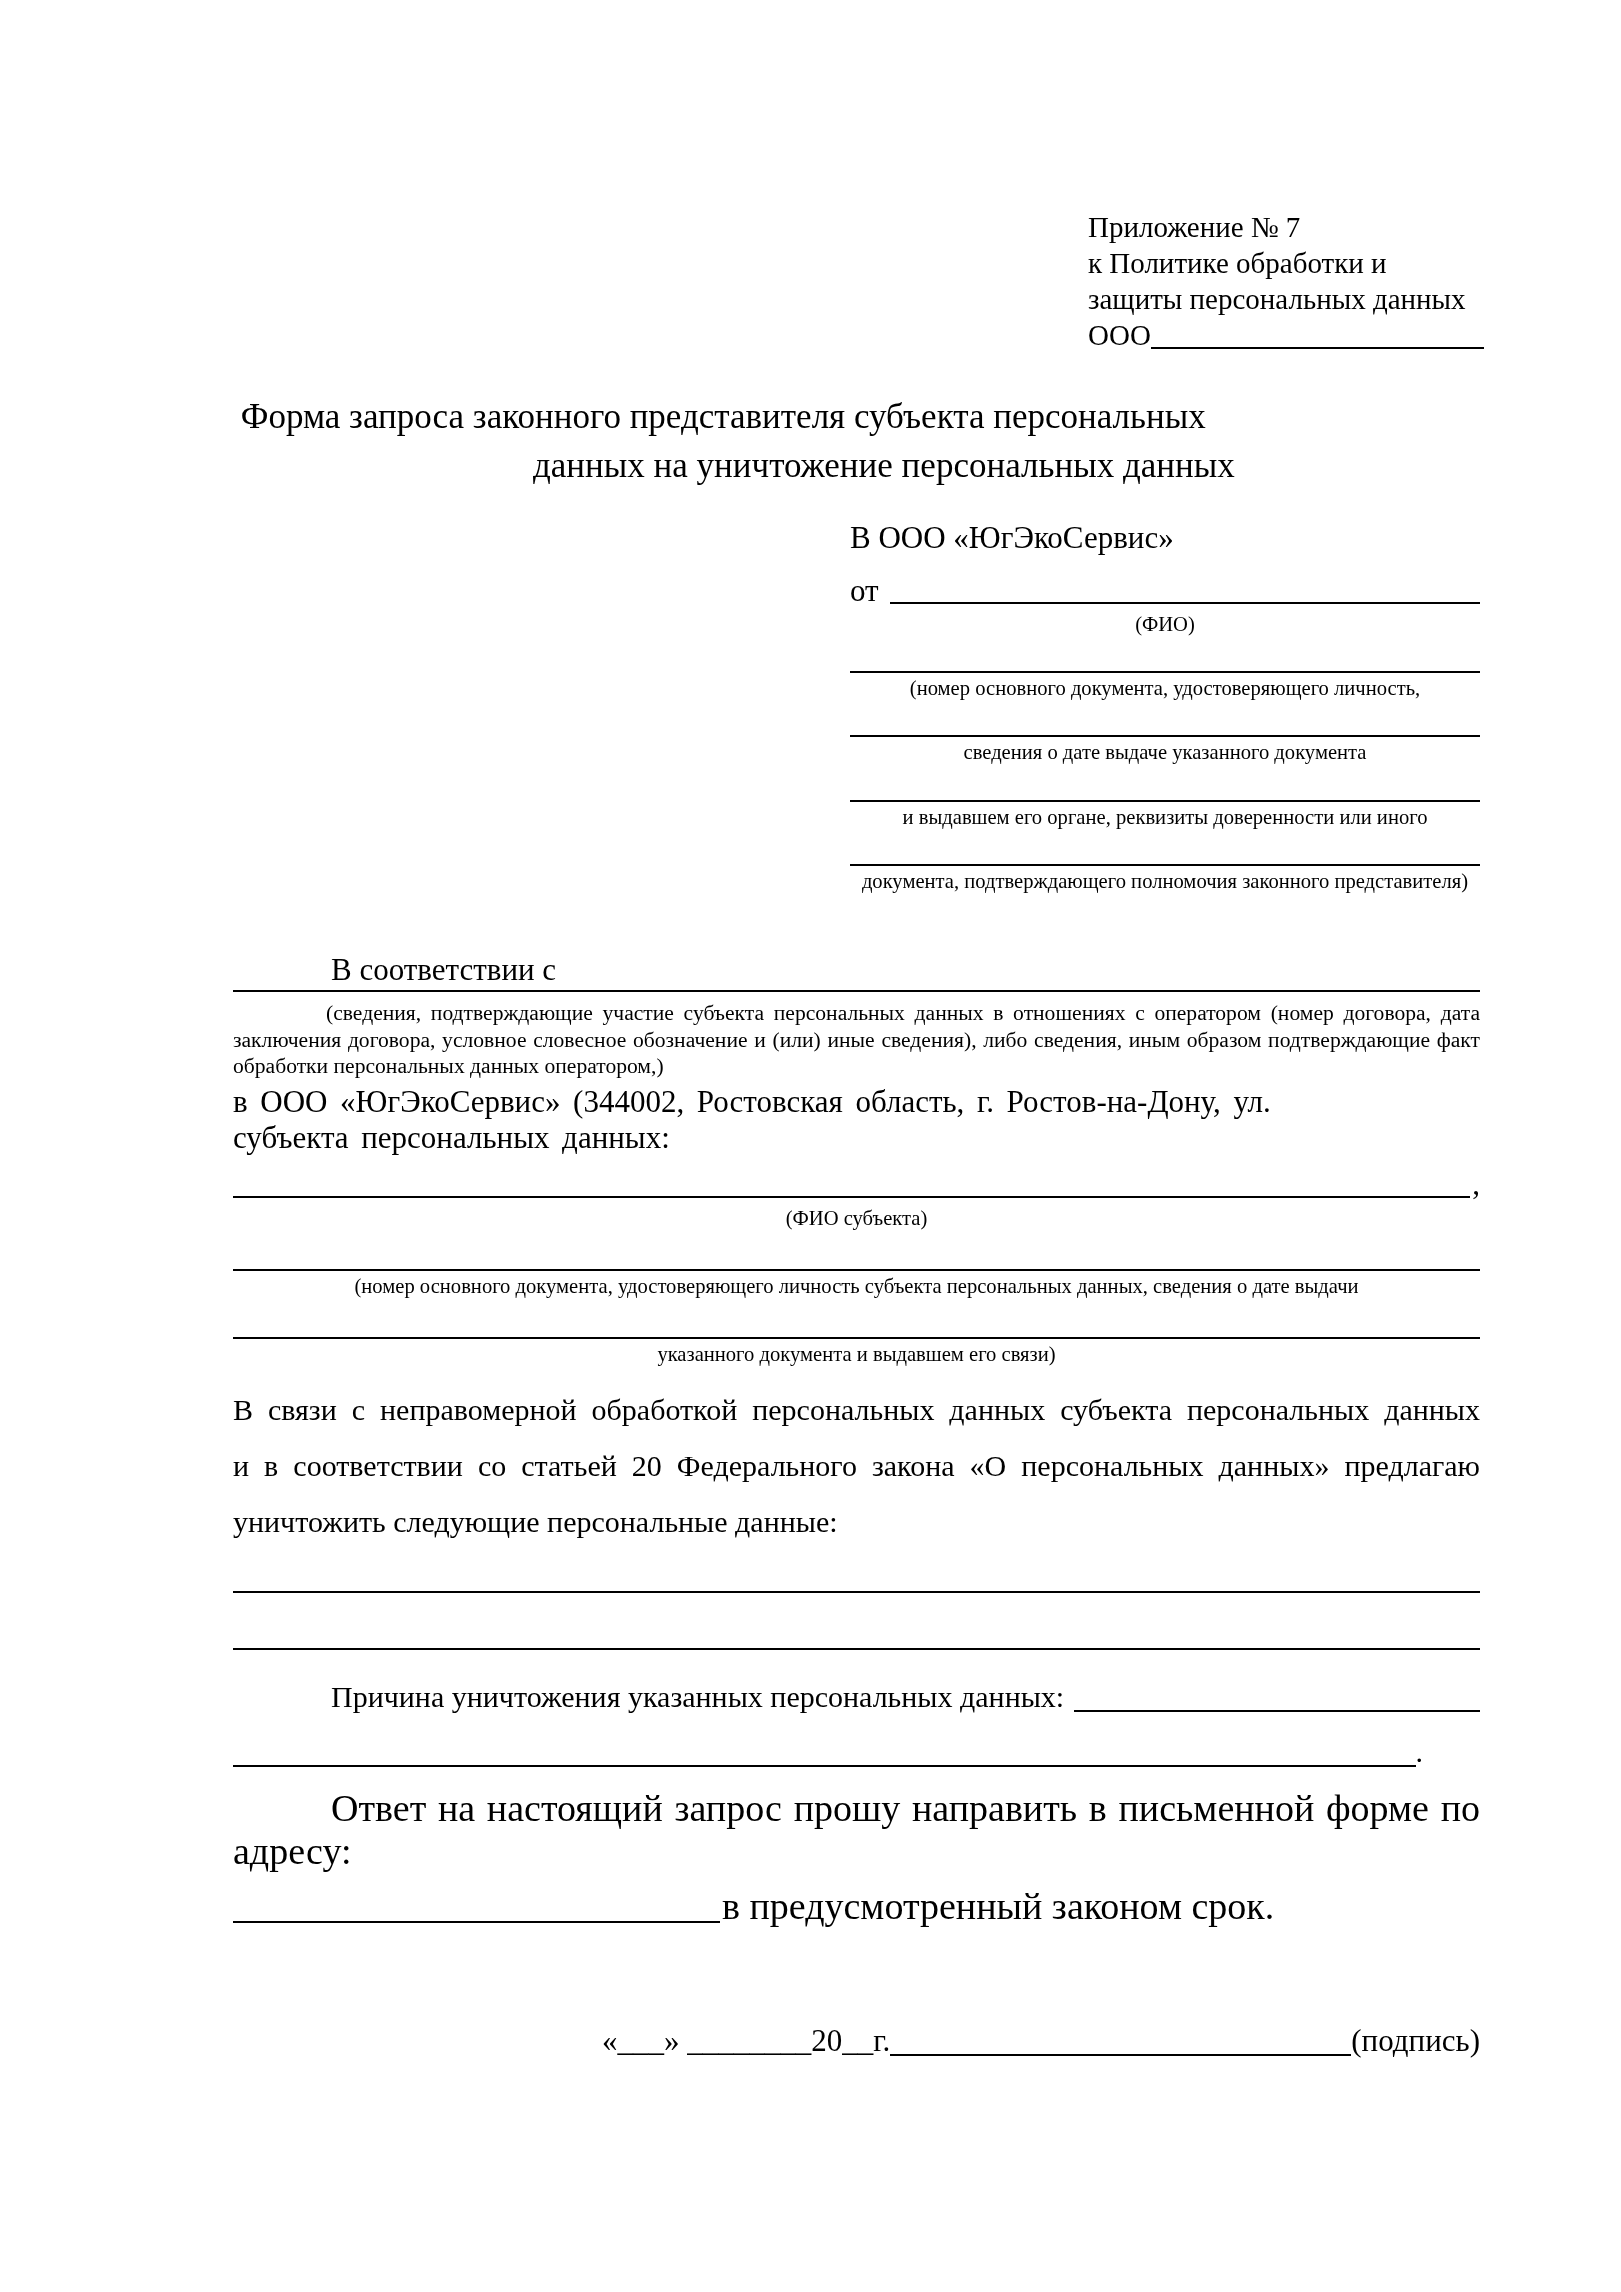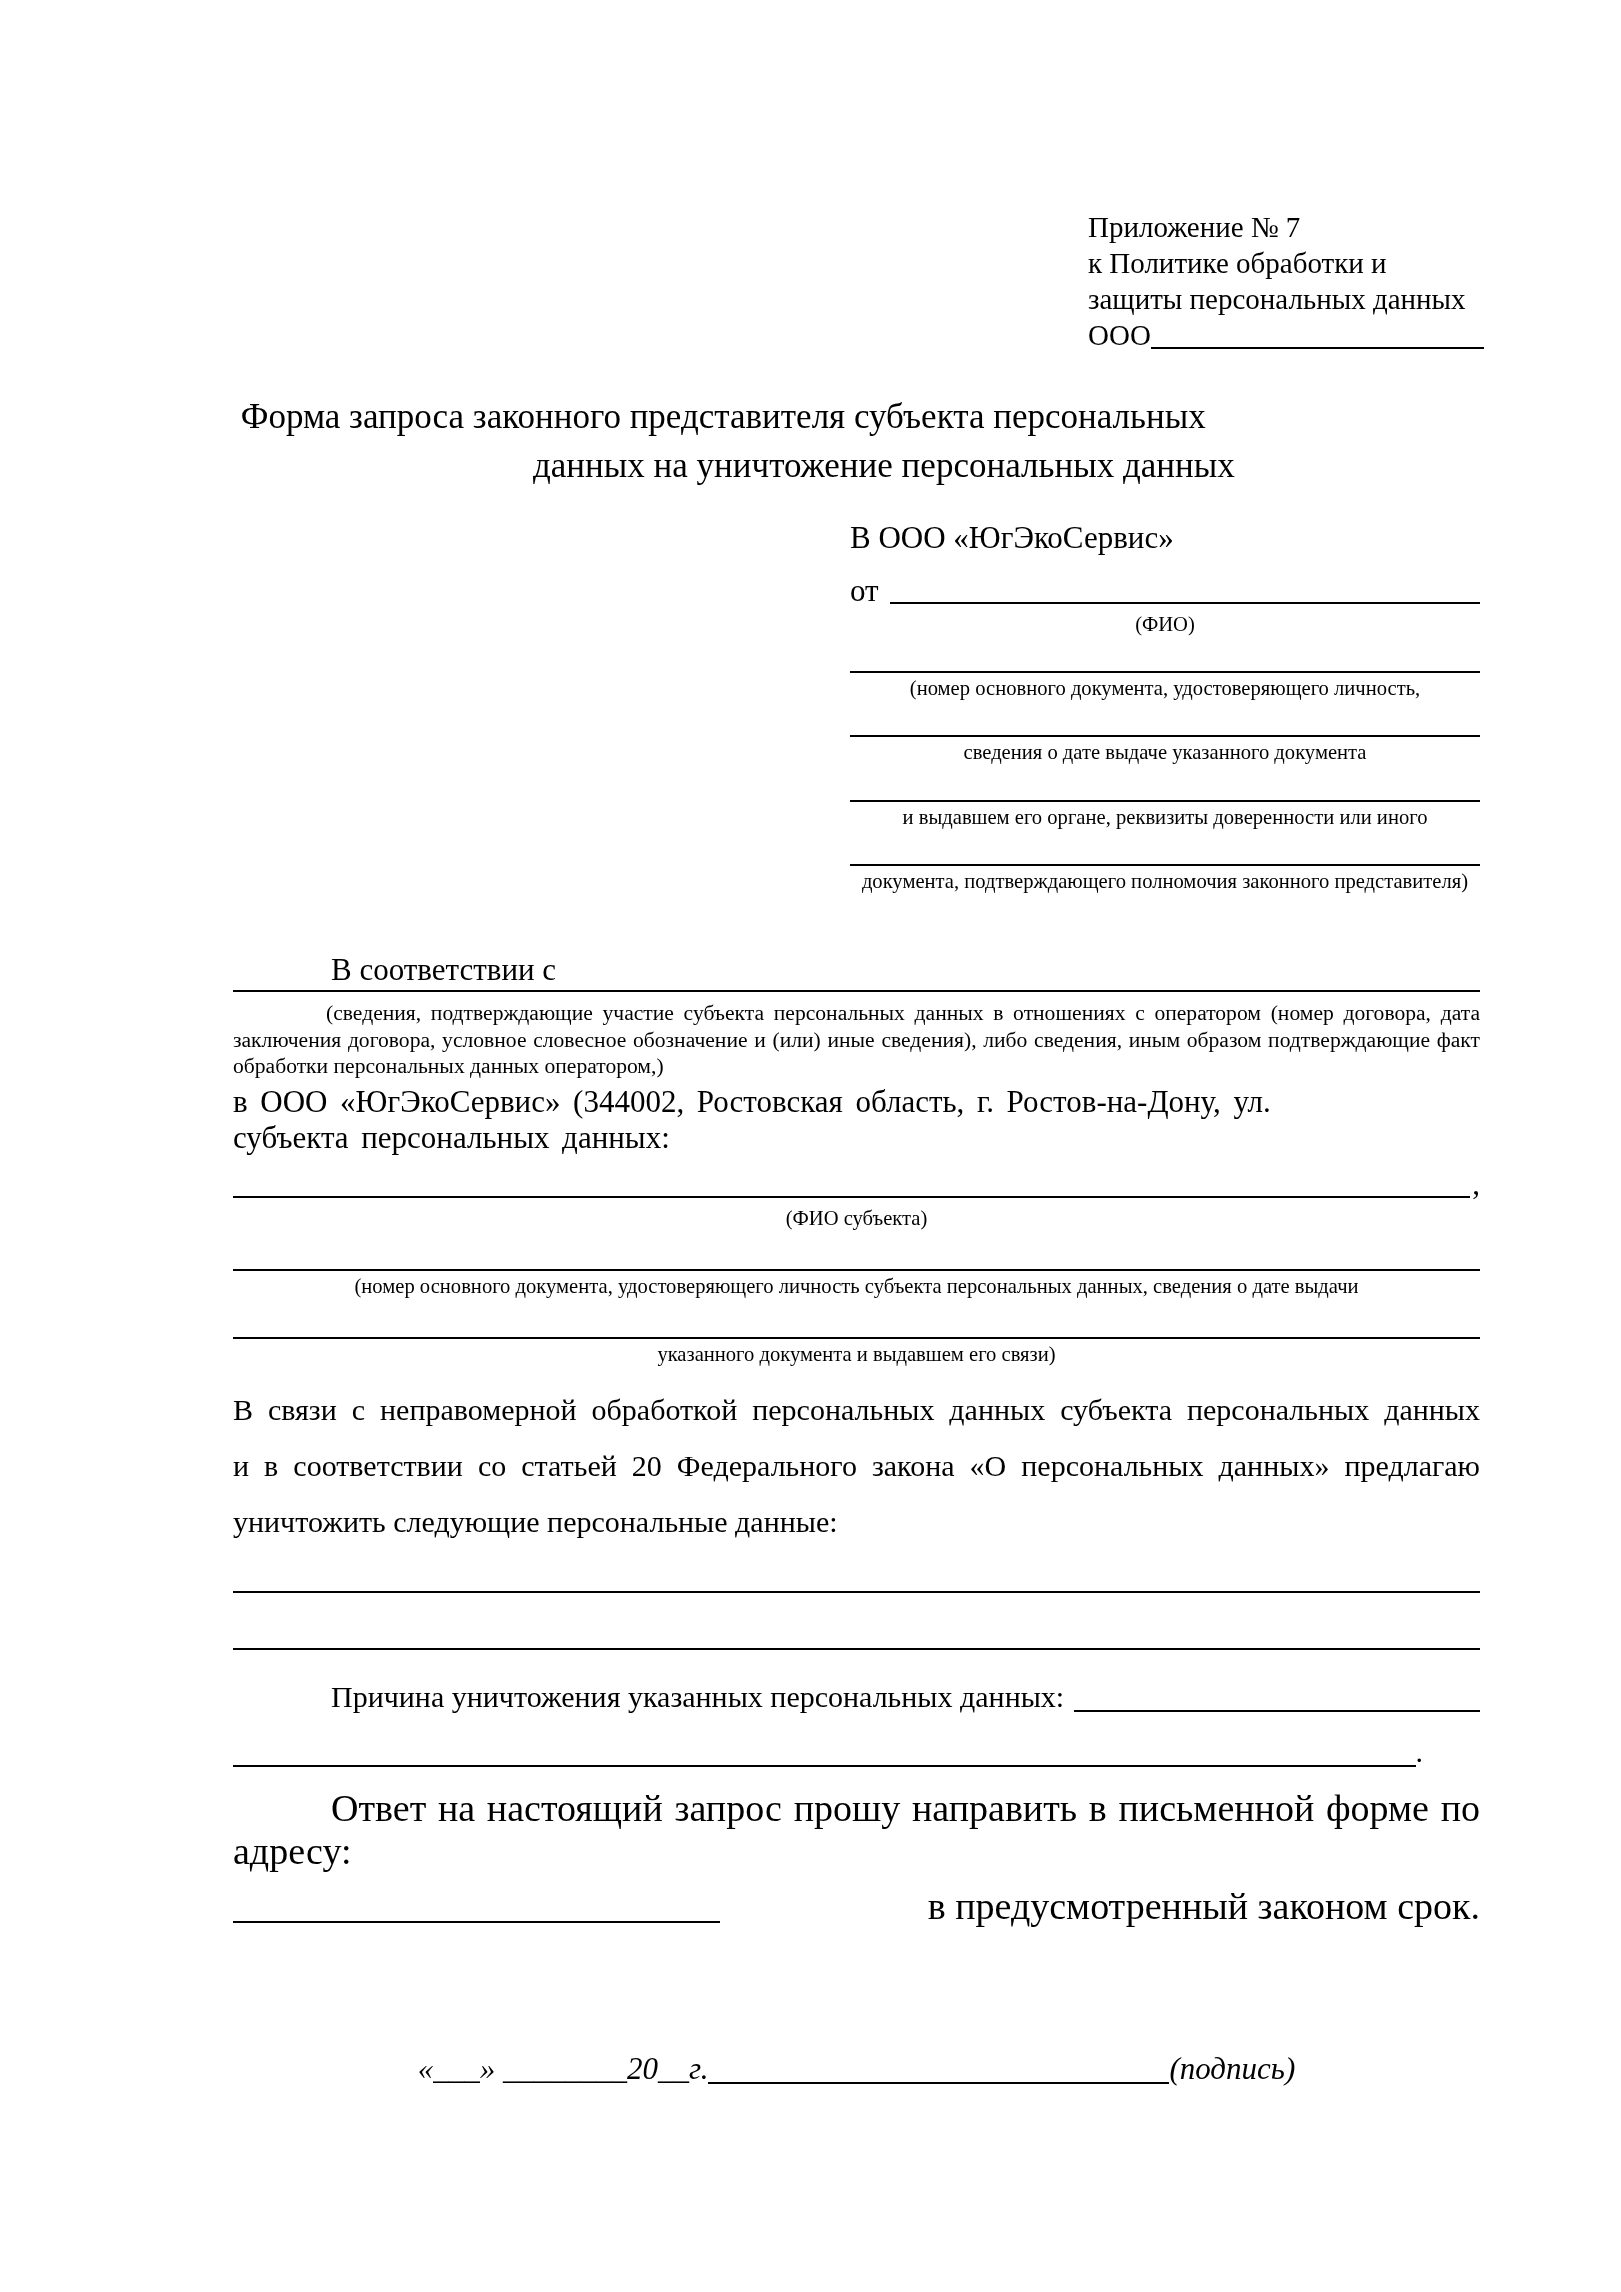--- a/index.html
+++ b/index.html
@@ -54,25 +54,25 @@
   .just { text-align: justify; text-align-last: justify; }
   
   .blank1 { margin-top: 41px; }
   .blank2 { margin-top: 55px; }
   
   .reason-row { display: flex; margin-top: 25.5px; font-size: 30px; line-height: 41px; }
   .reason-line2 { display: flex; margin-top: 13.7px; font-size: 30px; line-height: 41px; padding-right: 57px; }
   
   .response { margin-top: 15.7px; font-size: 38px; }
   .resp1 { line-height: 43px; text-indent: 98px; text-align: justify; text-align-last: justify; }
-  .resp2 { display: flex; margin-top: 11.8px; line-height: 43px; justify-content: space-between; }
+  .resp2 { display: flex; margin-top: 11.8px; line-height: 43px; }
   .addr-rule { width: 487px; border-bottom: 2.9px solid #000; margin-bottom: 4.9px; }
   .resp-suffix { margin-left: 2px; }
   
-  .footer { display: flex; justify-content: center; margin-top: 120px; font-size: 31px; line-height: 41px; font-style: italic; }
+  .footer { display: flex; justify-content: flex-end; margin-top: 92px; font-size: 31px; line-height: 41px; }
   .sign-block { display: flex; }
   .sign-rule { width: 461px; border-bottom: 2.9px solid #000; margin-bottom: 4.9px; }
 </style>
 </head>
 <body>
 
 <div class="page">
 
   <div class="header-block">
     <div>Приложение № 7</div>

